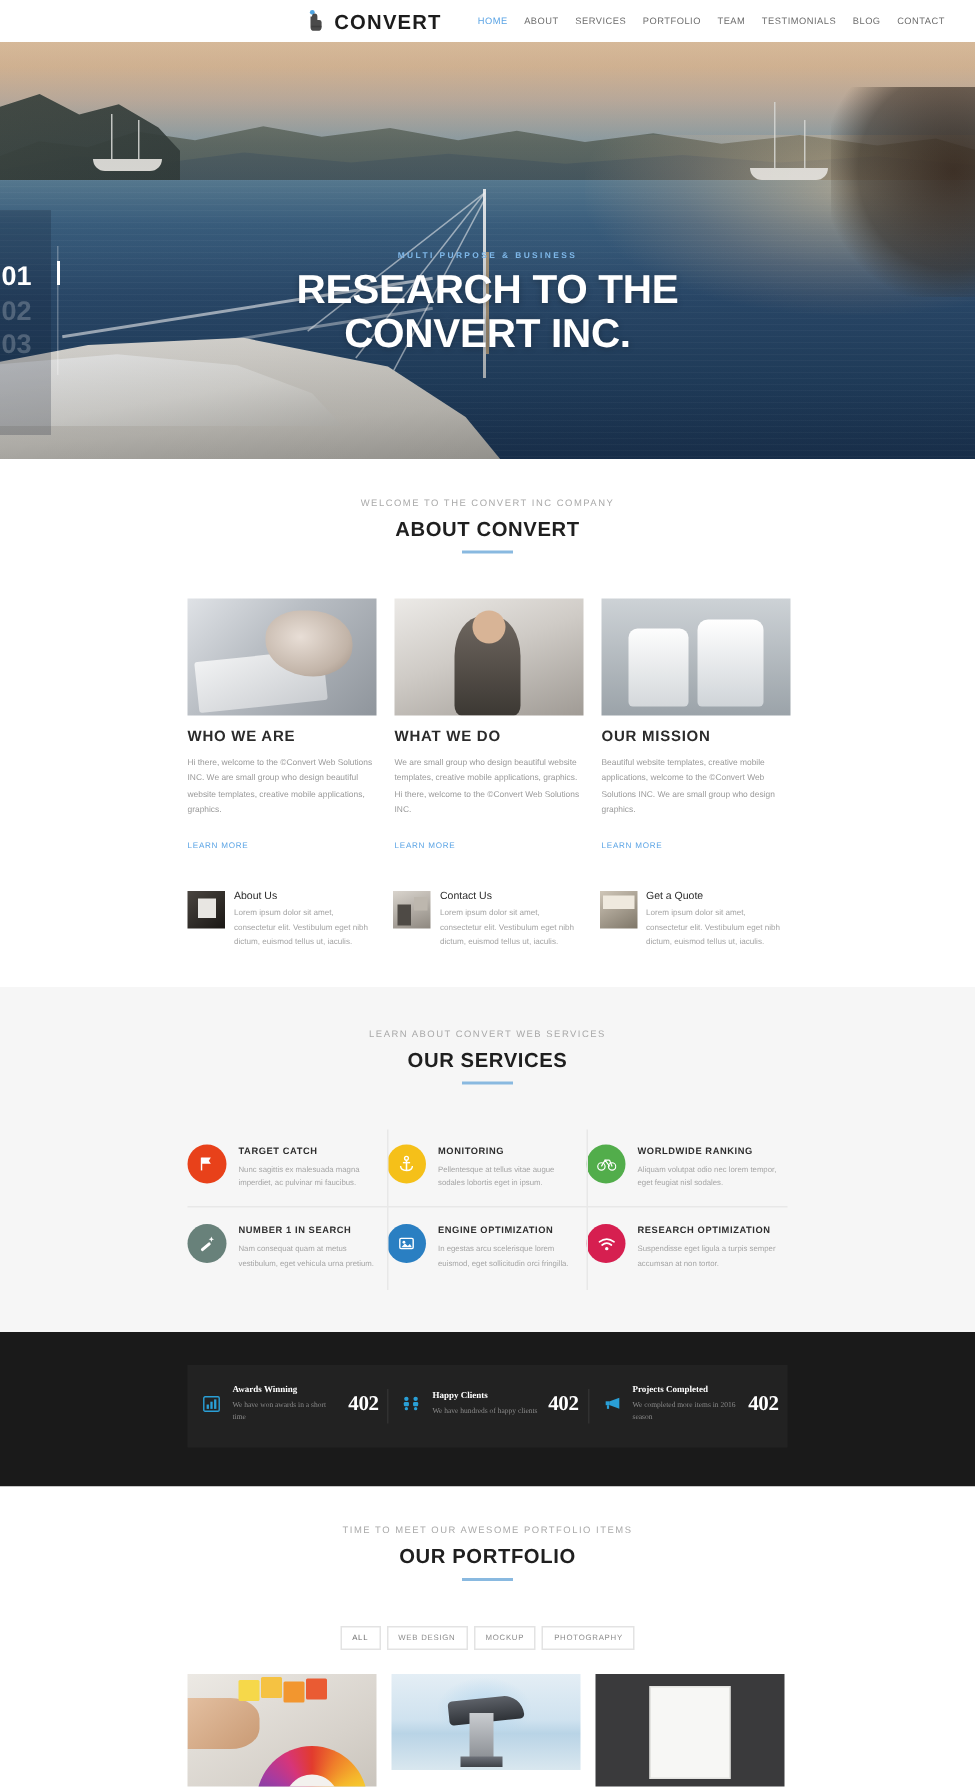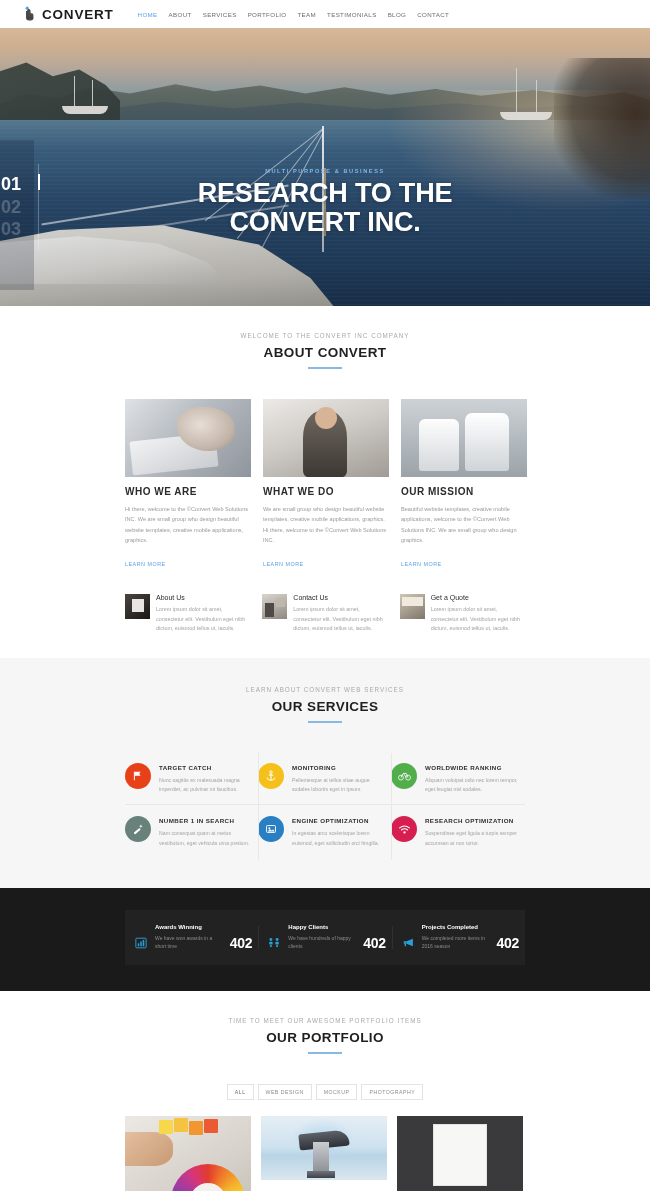--- a/index.html
+++ b/index.html
@@ -11,21 +11,21 @@
     -webkit-font-smoothing: antialiased;
   }
   body { width: 650px; height: 1191px; overflow: hidden; position: relative; }
 
   
   .header {
     height: 28px;
     background: #ffffff;
     display: flex;
     align-items: center;
-    justify-content: flex-start;
+    justify-content: flex-end;
     padding: 0 20px 0 24px;
     position: relative;
     z-index: 20;
     gap: 24px;
   }
   .logo-wrap { display: flex; align-items: center; gap: 5px; }
   .logo-icon { width: 13px; height: 16px; position: relative; display:block; }
   .logo-text {
     font-size: 13.5px;
     font-weight: bold;
@@ -288,22 +288,22 @@
   .svc-hline{ position:absolute; left:0; right:0; height:1px; background:#e8e8e8; }
   .svc-vline{ position:absolute; top:0; bottom:0; width:1px; background:#e8e8e8; }
 
   
   .counters { background: #1a1a1a; padding: 22px 0 26px; }
   .counter-inner {
     width: 400px; margin: 0 auto; background: #222222;
     display: flex; padding: 10px 0;
   }
   .counter {
-    flex: 1; display: flex; align-items: flex-end; gap: 7px;
-    padding: 4px 6px 4px 10px; position: relative;
+    flex: 1; display: flex; align-items: center; gap: 7px;
+    padding: 4px 6px 4px 10px; position: relative; font-family: Liberation Serif, serif;
   }
   .counter + .counter::before{
     content:""; position:absolute; left:0; top:6px; bottom:6px; width:1px;
     background: rgba(255,255,255,0.07);
   }
   .counter-ico { width: 13px; flex:0 0 13px; color:#2a9fd6; font-size: 11px; line-height:1; }
   .counter-txt { flex: 1; }
   .counter-h { font-size: 6px; font-weight: bold; color: #ffffff; margin-bottom: 4px; }
   .counter-p { font-size: 5px; line-height: 1.65; color: #8b8b8b; }
   .counter-num { font-size: 14px; font-weight: bold; color: #ffffff; letter-spacing: -0.3px; }

